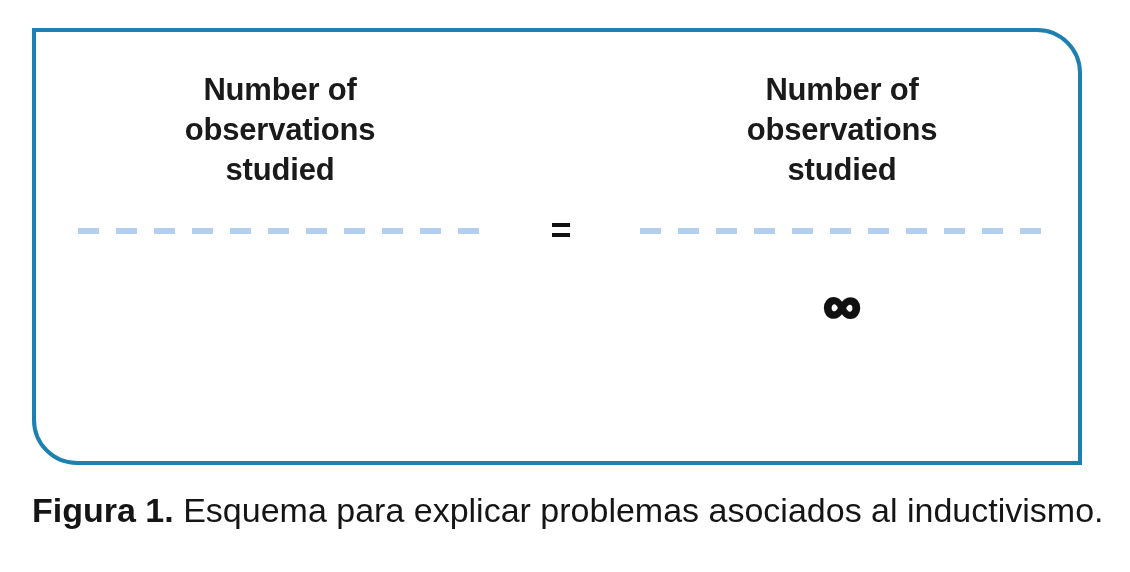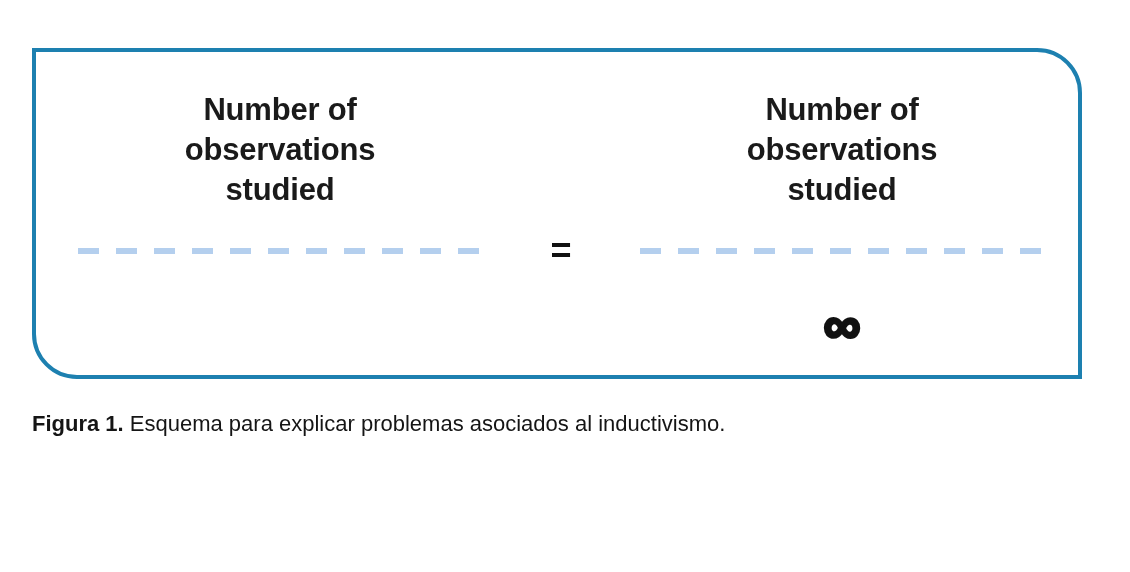--- a/index.html
+++ b/index.html
@@ -10,22 +10,22 @@
   *{box-sizing:border-box;}
   html,body{margin:0;padding:0;}
   body{
     width:1130px;height:572px;
     background:#ffffff;
     font-family:"Liberation Sans","DejaVu Sans",sans-serif;
     color:var(--text-color);
     overflow:hidden;
   }
   .figure-box{
-    margin:48px 0 0 32px;
-    width:1050px;height:331px;
+    margin:28px 0 0 32px;
+    width:1050px;height:437px;
     border:4px solid var(--border-blue);
     border-radius:0 45px 0 45px;
     background:#ffffff;
     padding-left:8px;
   }
   .equation{
     display:grid;
     grid-template-columns:1fr 90px 1fr;
     height:100%;
   }
@@ -69,21 +69,21 @@
   .infinity{
     font-size:52px;
     font-weight:bold;
     color:#111111;
     -webkit-text-stroke:3px #111111;
     line-height:1;
     padding-bottom:28px; 
   }
   .figure-caption{
     margin:28px 16px 0 32px;
-    font-size:22px;
+    font-size:34px;
     line-height:34px;
     color:#151515;
   }
   .caption-label{font-weight:bold;}
 </style>
 </head>
 <body>
 
 <div class="figure-box">
   <div class="equation">

